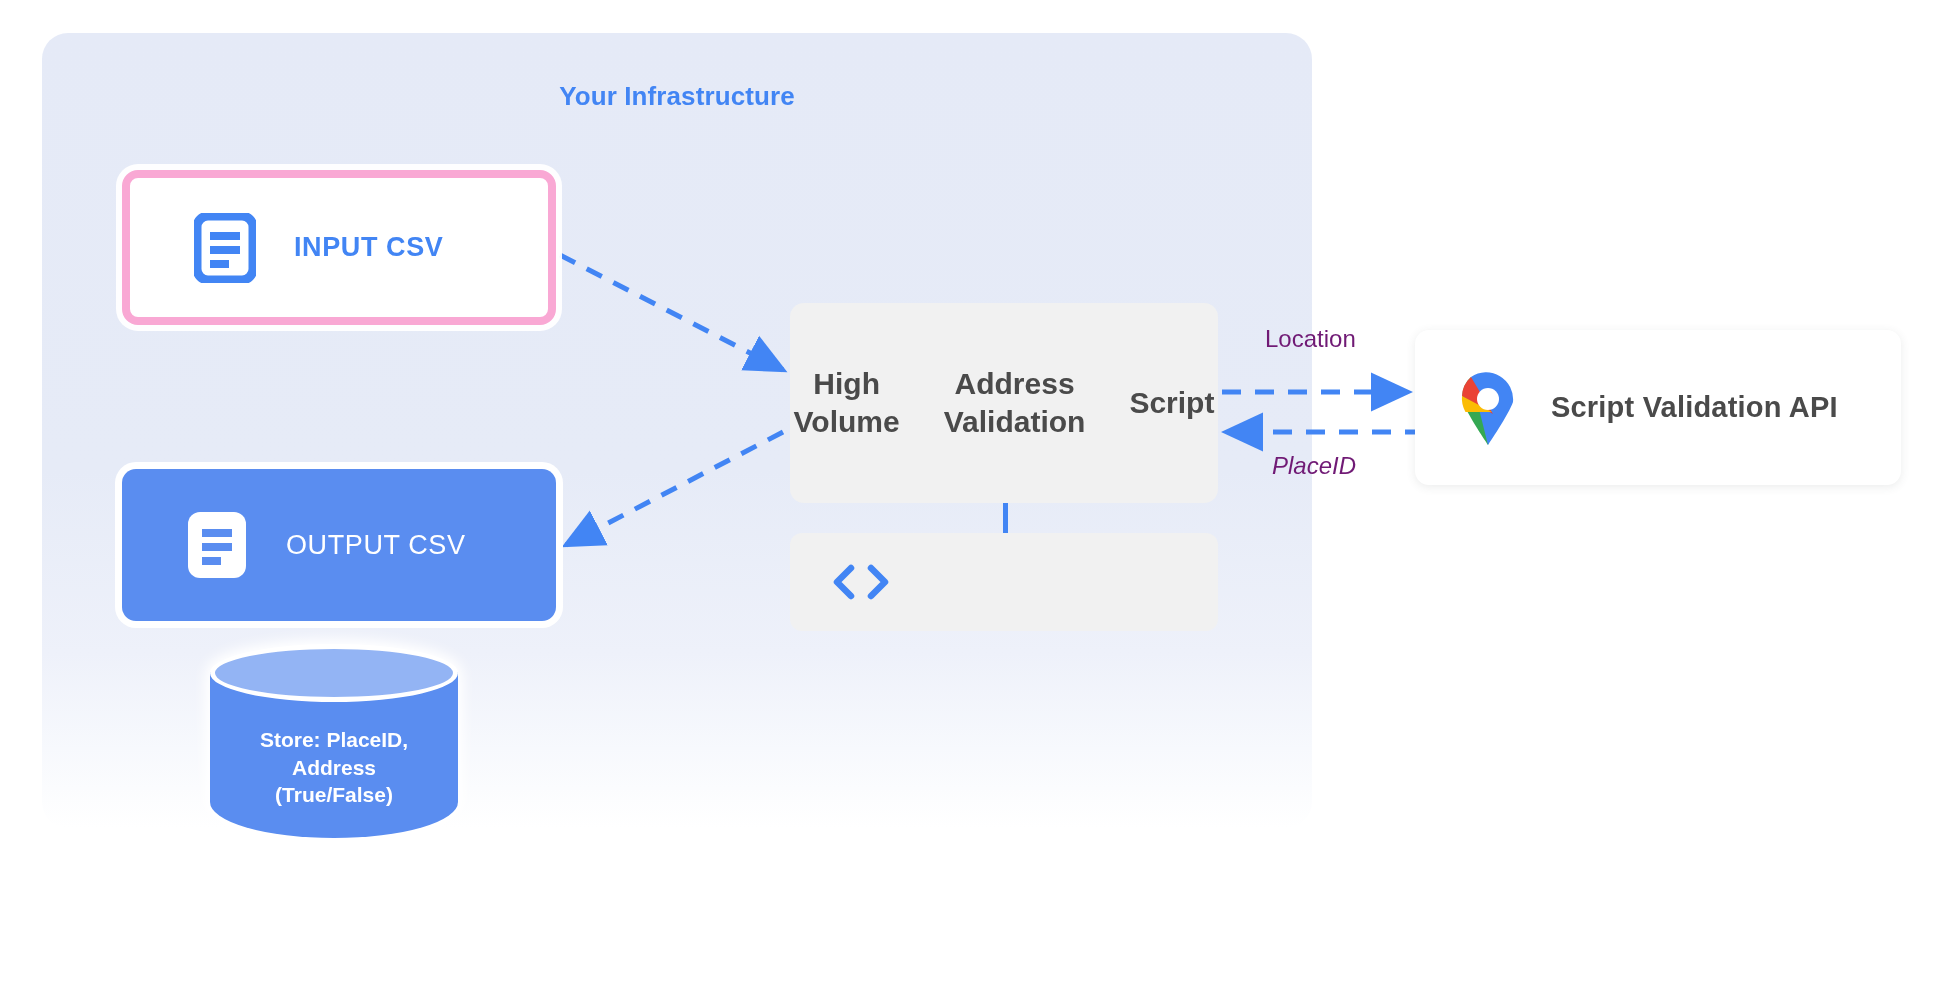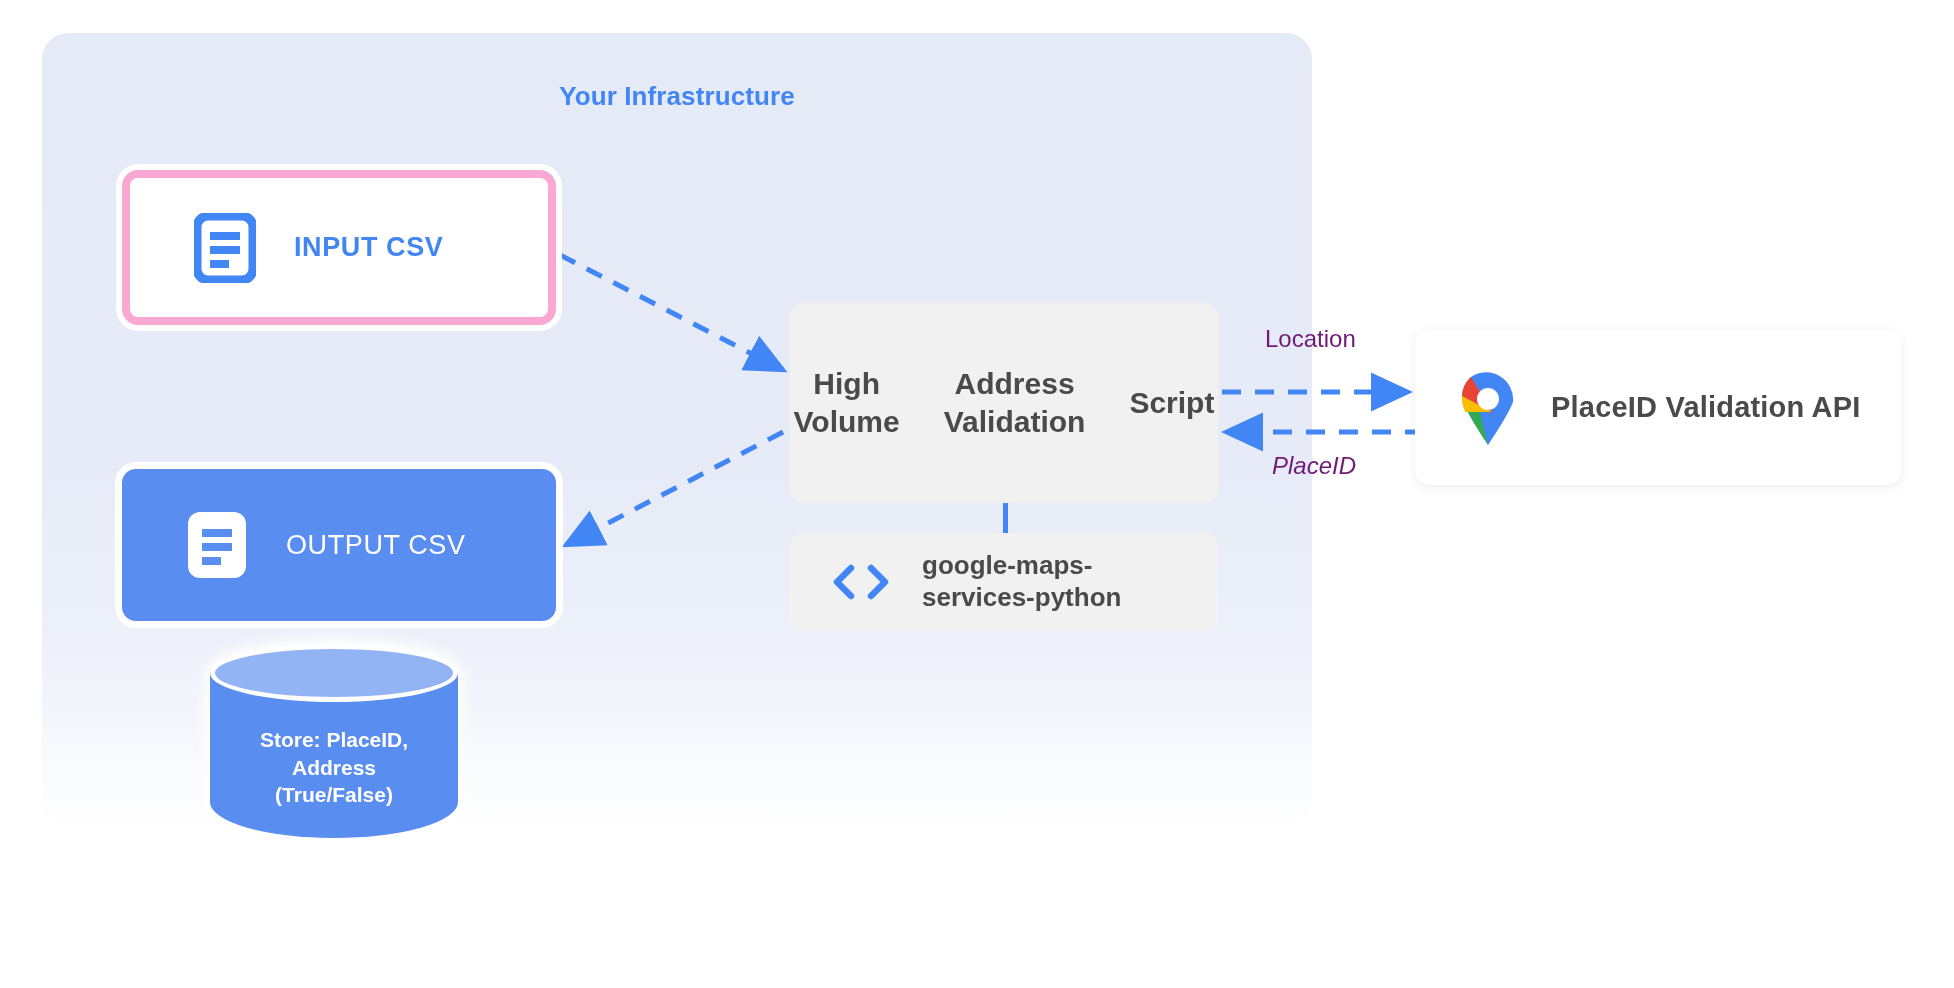--- a/index.html
+++ b/index.html
@@ -299,41 +299,37 @@
 
   <div class="connector-v"></div>
 
   <div class="card lib-card">
     <span class="code-icon">
       <svg width="62" height="38" viewBox="0 0 62 38" xmlns="http://www.w3.org/2000/svg">
         <path d="M21 5 L7 19 L21 33" fill="none" stroke="#4285f4" stroke-width="6.5" stroke-linecap="round" stroke-linejoin="round"></path>
         <path d="M41 5 L55 19 L41 33" fill="none" stroke="#4285f4" stroke-width="6.5" stroke-linecap="round" stroke-linejoin="round"></path>
       </svg>
     </span>
-    <span class="lib-text">
-      <span>google-maps-</span><br>
-      <span>services-python</span>
-    </span>
   </div>
 
   <div class="arrow-label label-location">Location</div>
   <div class="arrow-label label-placeid">PlaceID</div>
 
   <div class="card api-card">
     <span class="pin-wrap">
       <svg width="58" height="76" viewBox="0 0 58 76" xmlns="http://www.w3.org/2000/svg">
         <path d="M29 75 C29 75 8 44 4 32 A27 27 0 0 1 12 7 L40 35 Z" fill="#34a853"></path>
         <path d="M54 32 C50 44 29 75 29 75 L12 7 A27 27 0 0 1 54 32 Z" fill="#4285f4"></path>
         <path d="M12 7 A27 27 0 0 0 3 26 L34 44 Z" fill="#ea4335"></path>
         <path d="M3 26 A27 27 0 0 0 6.5 42 L33 42 Z" fill="#fbbc04"></path>
         <path d="M12 7 A27 27 0 0 1 54 30 C54 42 40 60 29 75 C18 60 4 42 4 30 A27 27 0 0 1 12 7 Z" fill="none"></path>
         <circle cx="29" cy="29" r="11" fill="#ffffff"></circle>
       </svg>
     </span>
-    <span class="label">PlaceID Validation API</span>
+    <span class="label">Script Validation API</span>
   </div>
 
   <div class="db">
     <div class="db-shadowwrap">
       <div class="db-body"></div>
       <div class="db-top"></div>
     </div>
     <div class="db-text">
       <div>Store: PlaceID,</div>
       <div>Address</div>

